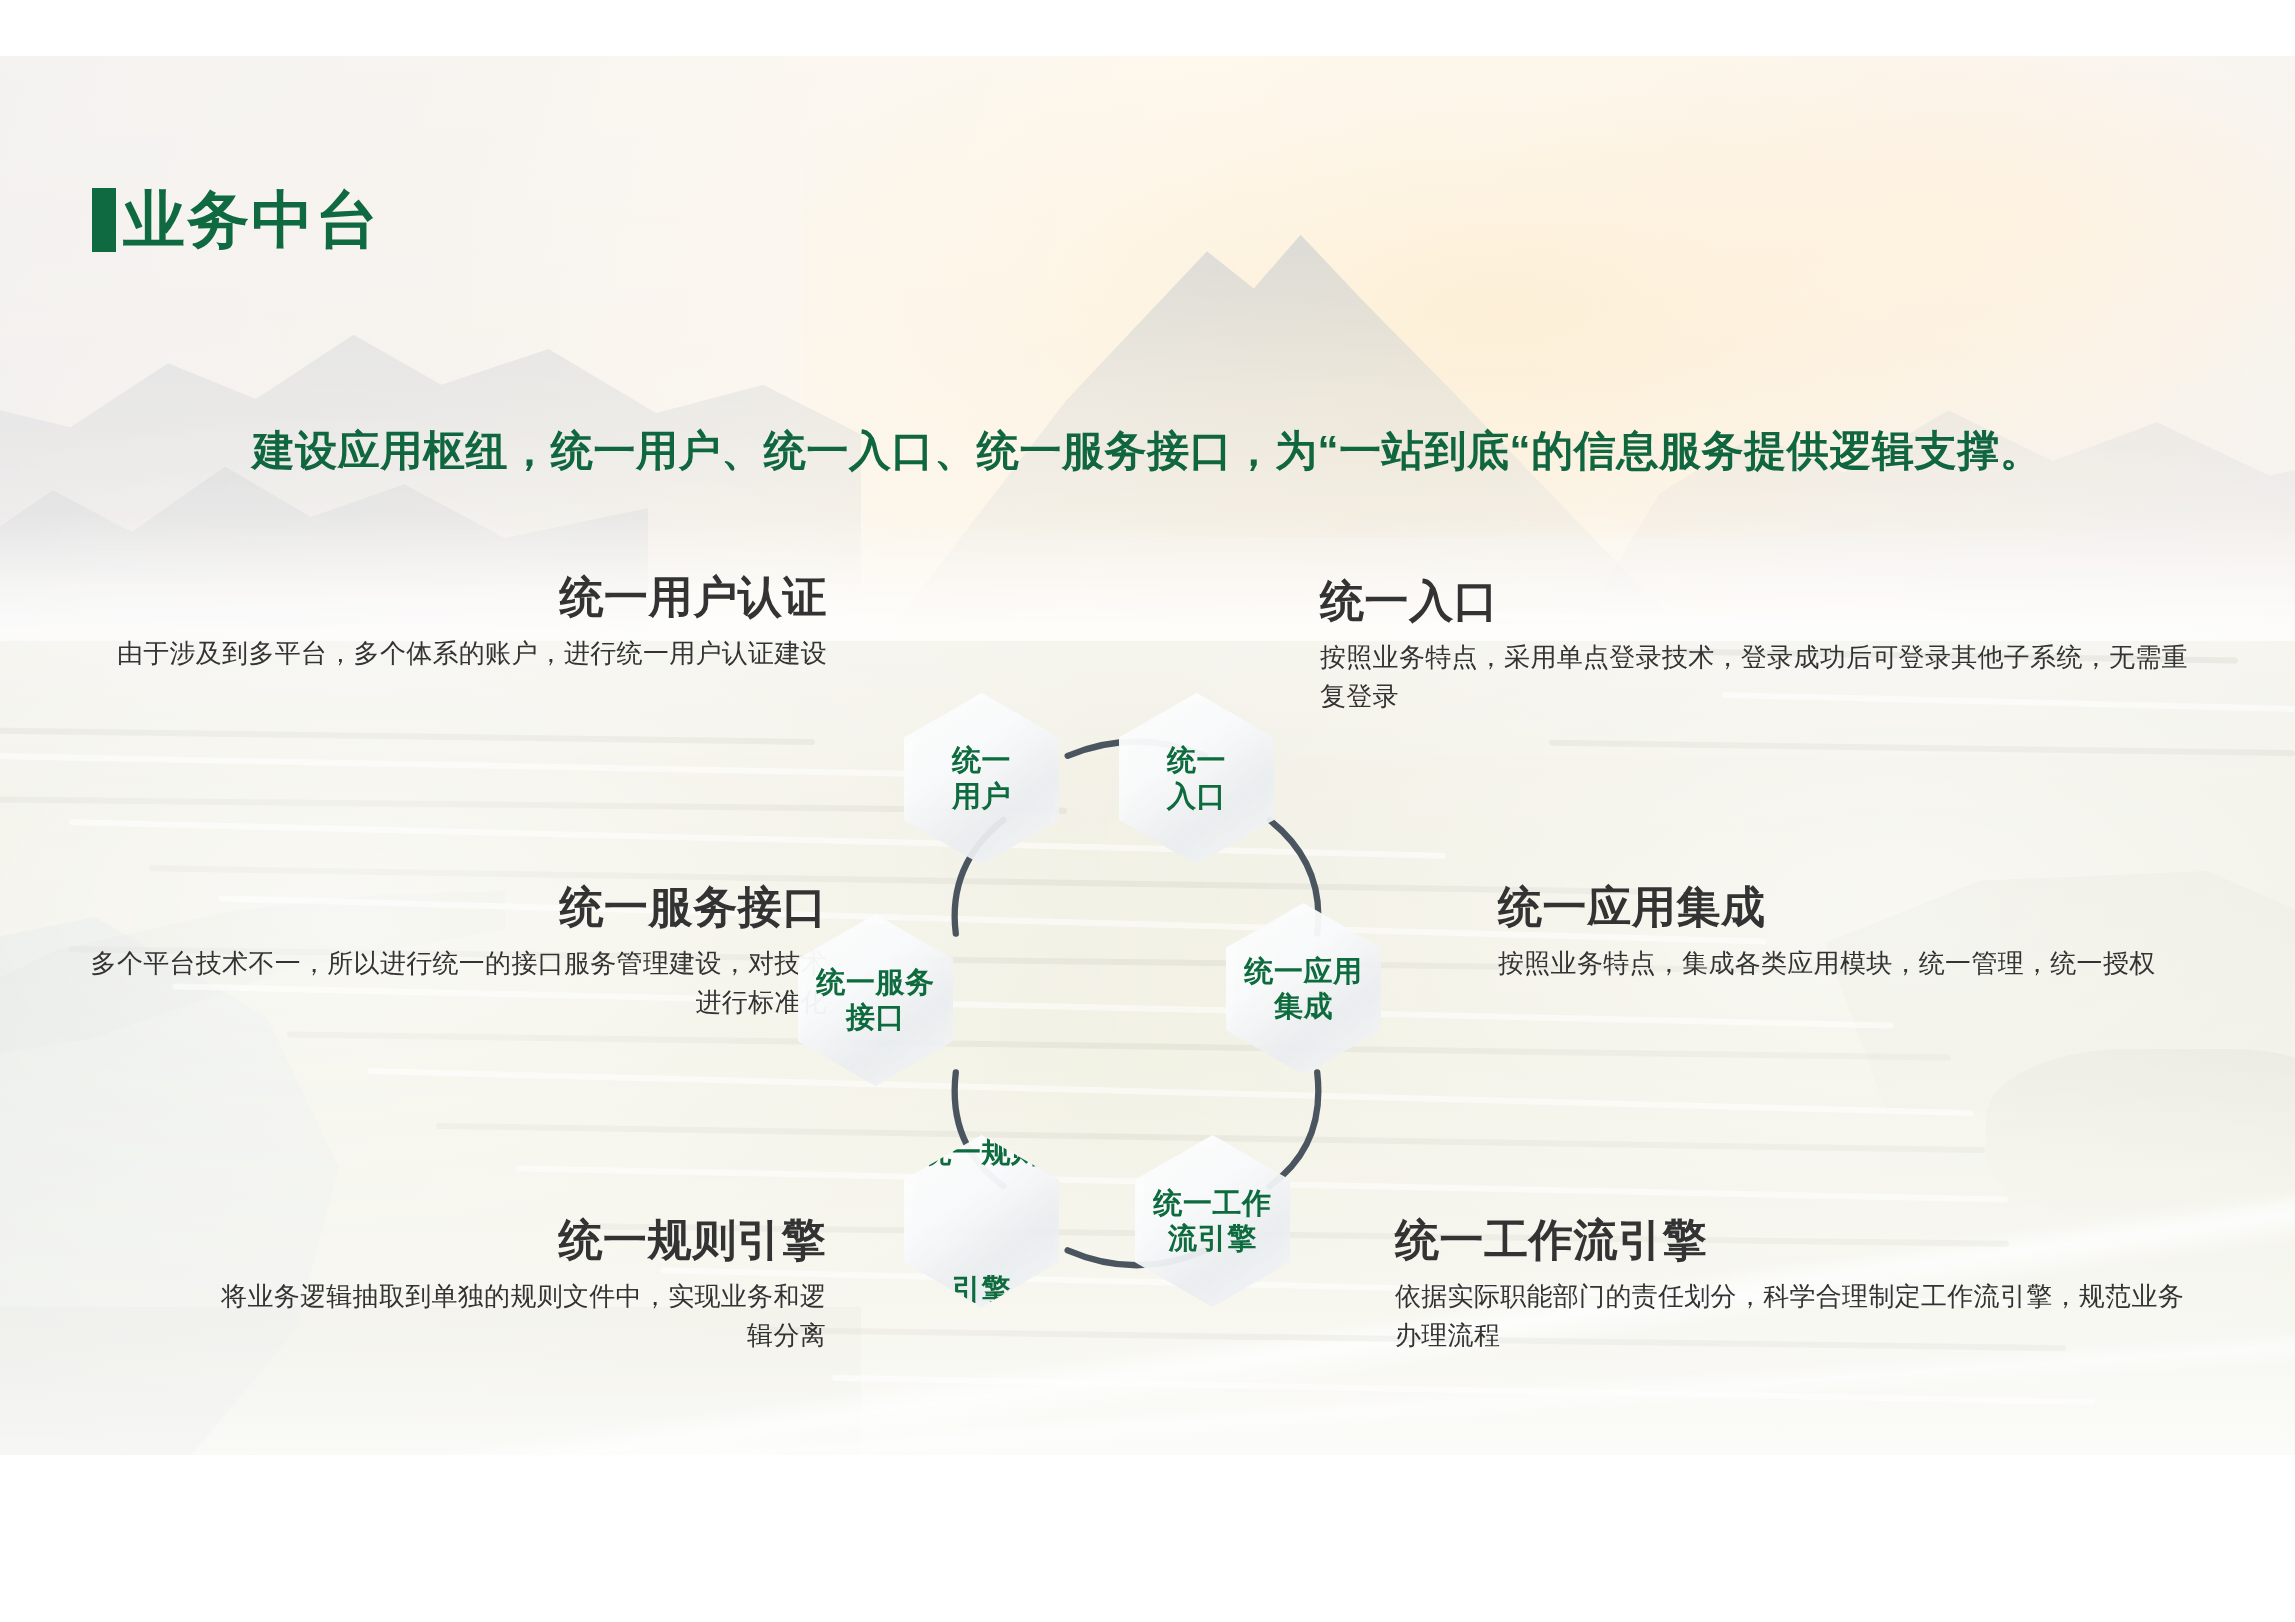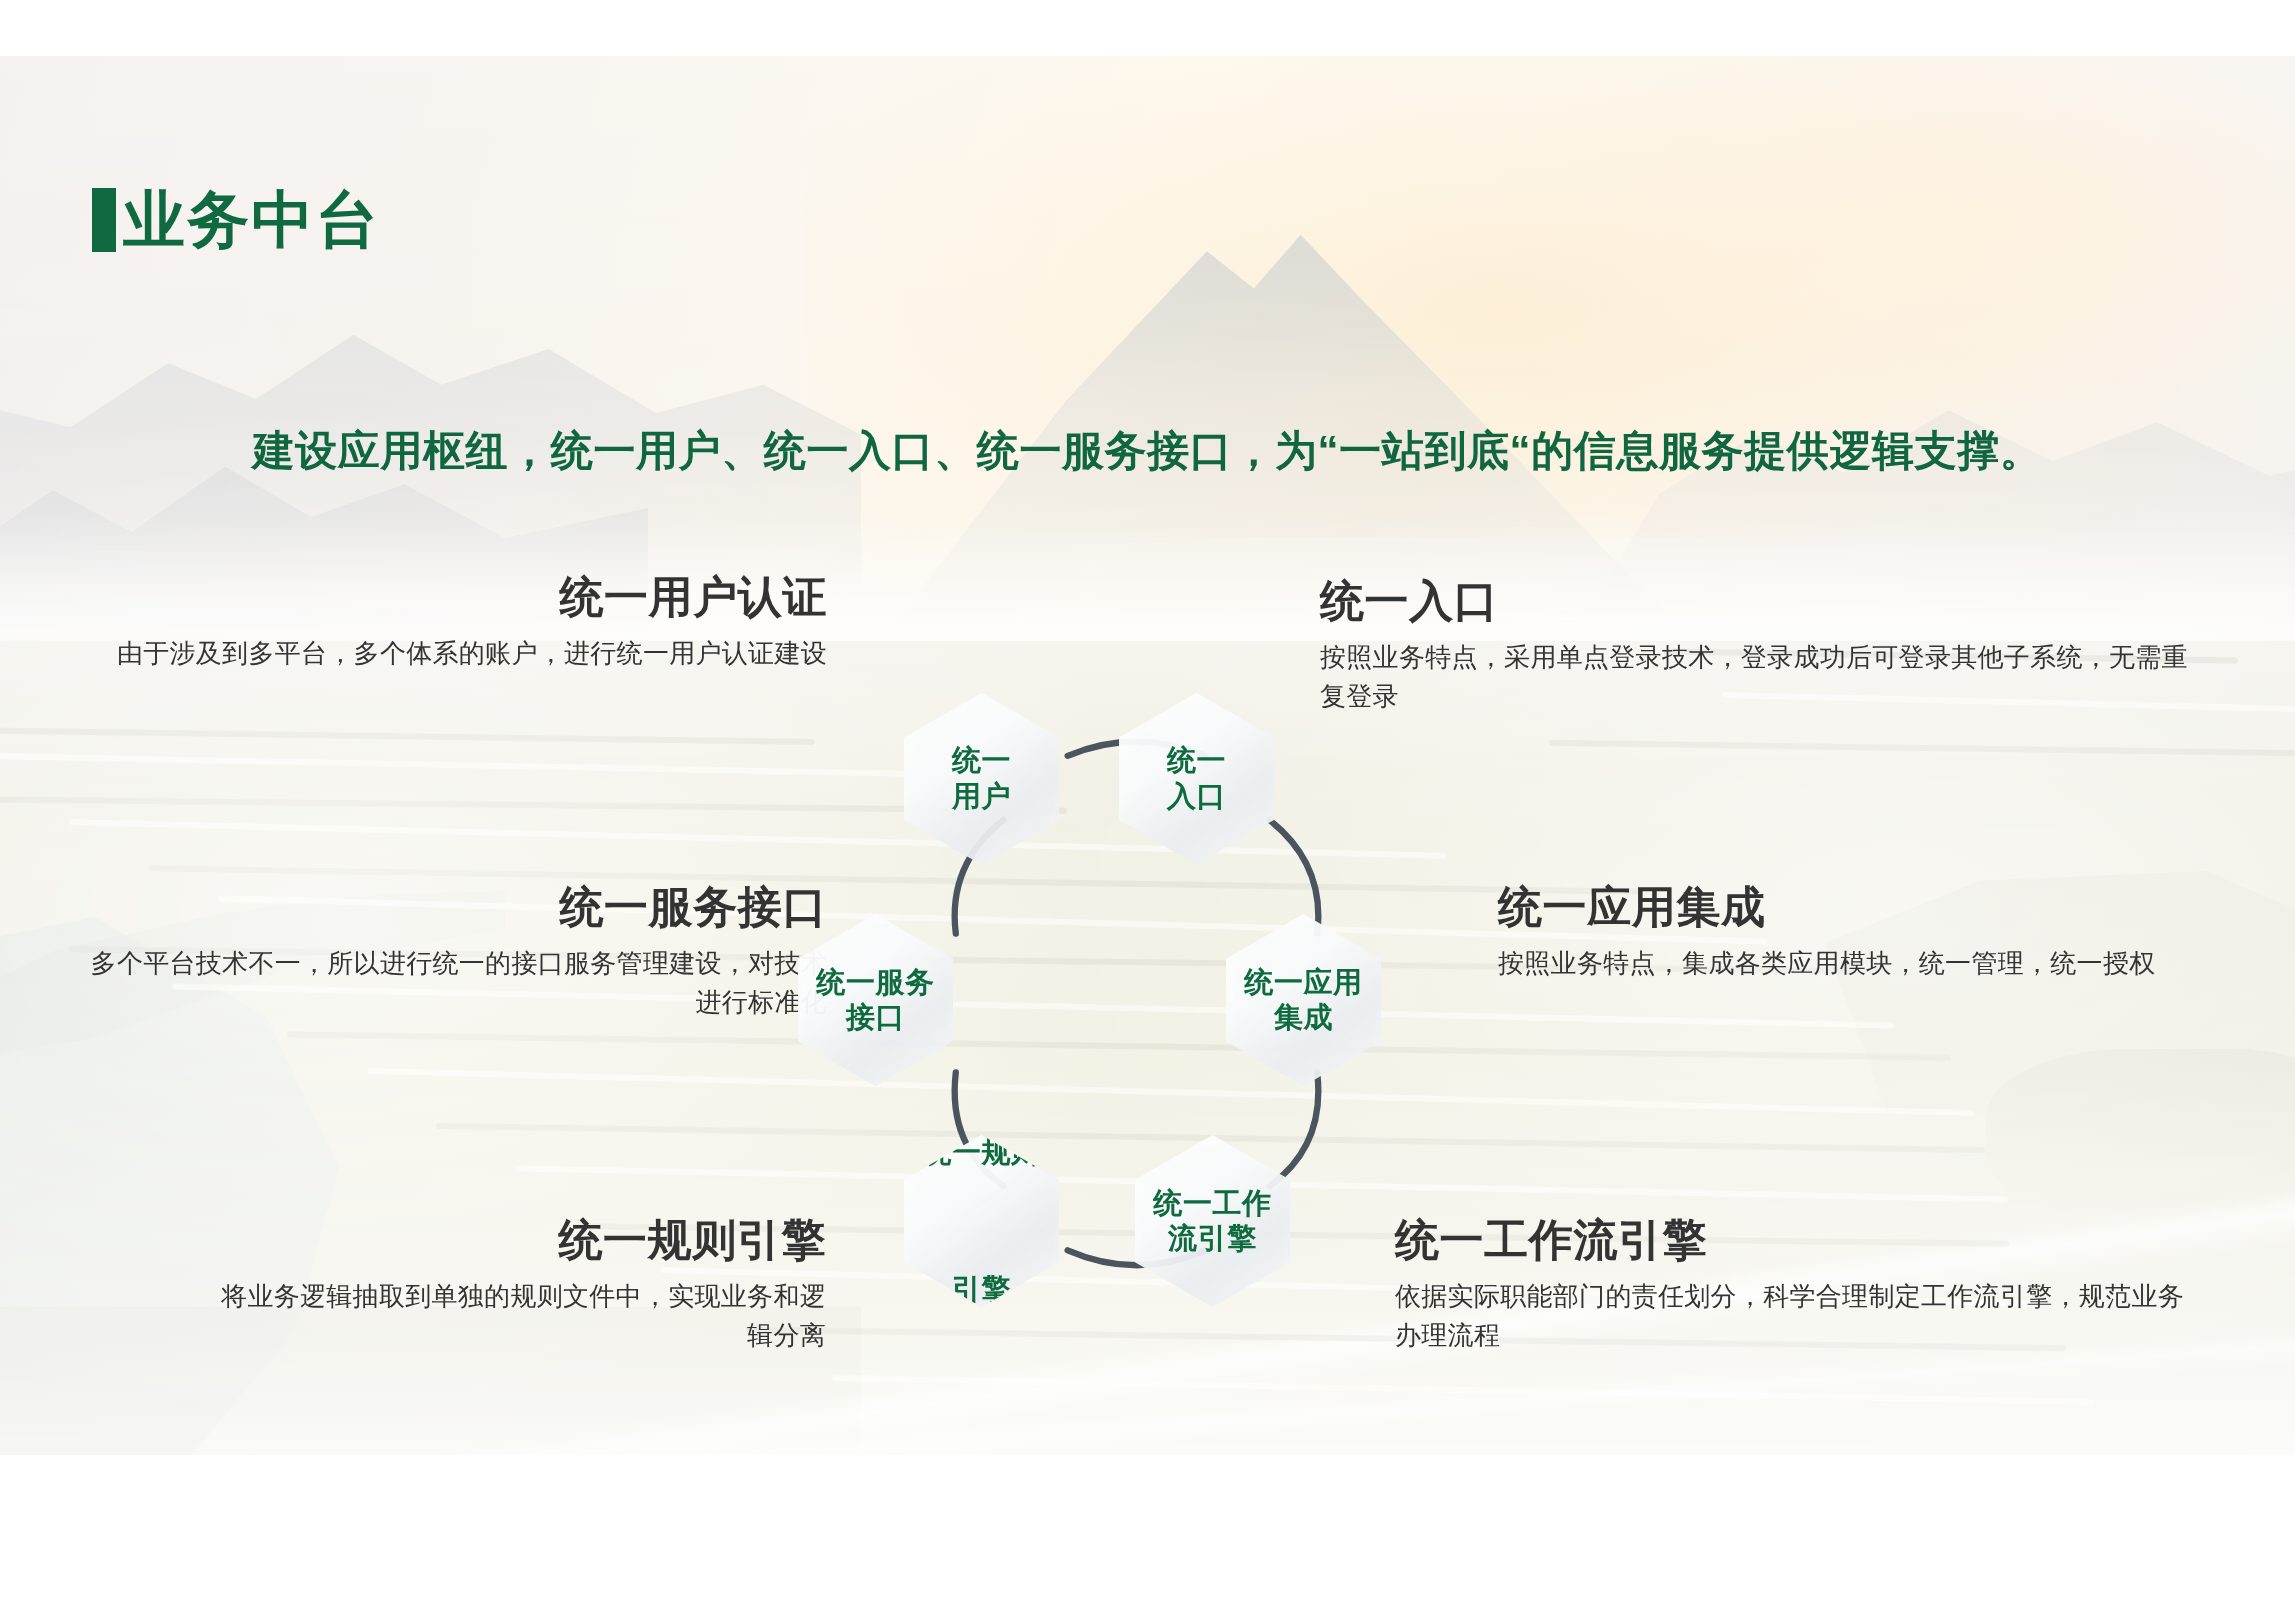--- a/index.html
+++ b/index.html
@@ -114,21 +114,21 @@
     display:flex; flex-direction:column; align-items:center; justify-content:center;
     clip-path:polygon(50% 0%, 100% 26%, 100% 74%, 50% 100%, 0% 74%, 0% 26%);
     background:linear-gradient(145deg, rgba(255,255,255,0.97) 0%, rgba(250,251,252,0.95) 38%, rgba(236,239,242,0.92) 68%, rgba(246,248,249,0.95) 100%);
     filter:drop-shadow(3.4px 4.6px 5.2px rgba(120,125,130,0.30));
   }
   .hex span{ display:block; font-size:29px; font-weight:bold; color:#0E6B3E; line-height:1.22; text-align:center; letter-spacing:0.6px; white-space:nowrap; }
 
   
   #hex-0{ left:106px;  top:5.7px;  }   
   #hex-1{ left:321px;  top:5.7px;  }   
-  #hex-2{ left:428px;  top:227px; }   
+  #hex-2{ left:428px;  top:216px; }   
   #hex-3{ left:337px;  top:448px; }   
   #hex-4{ left:106px;  top:448px;justify-content:space-between; }   
   #hex-5{ left:0px;    top:227px; }   
 </style>
 </head>
 <body>
 
 <div id="slide">
 
   <div id="background-art">

